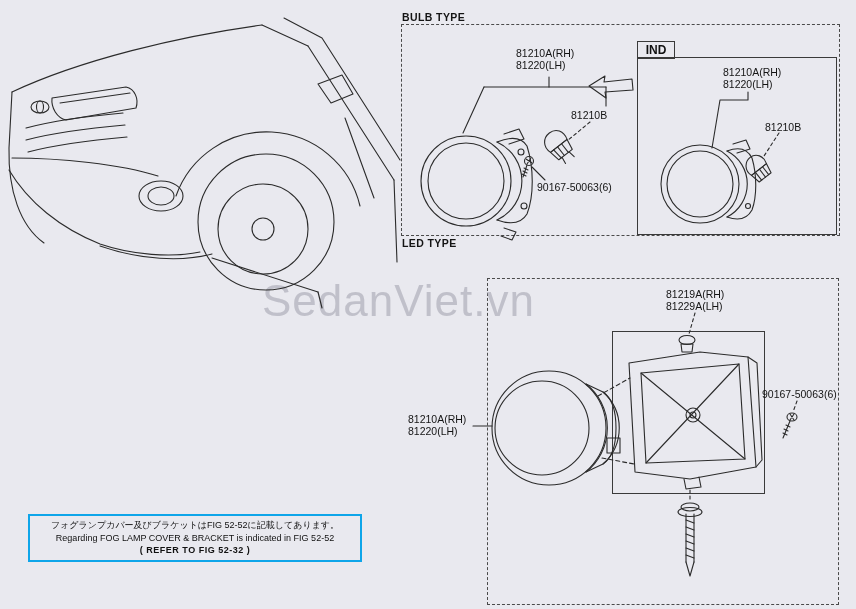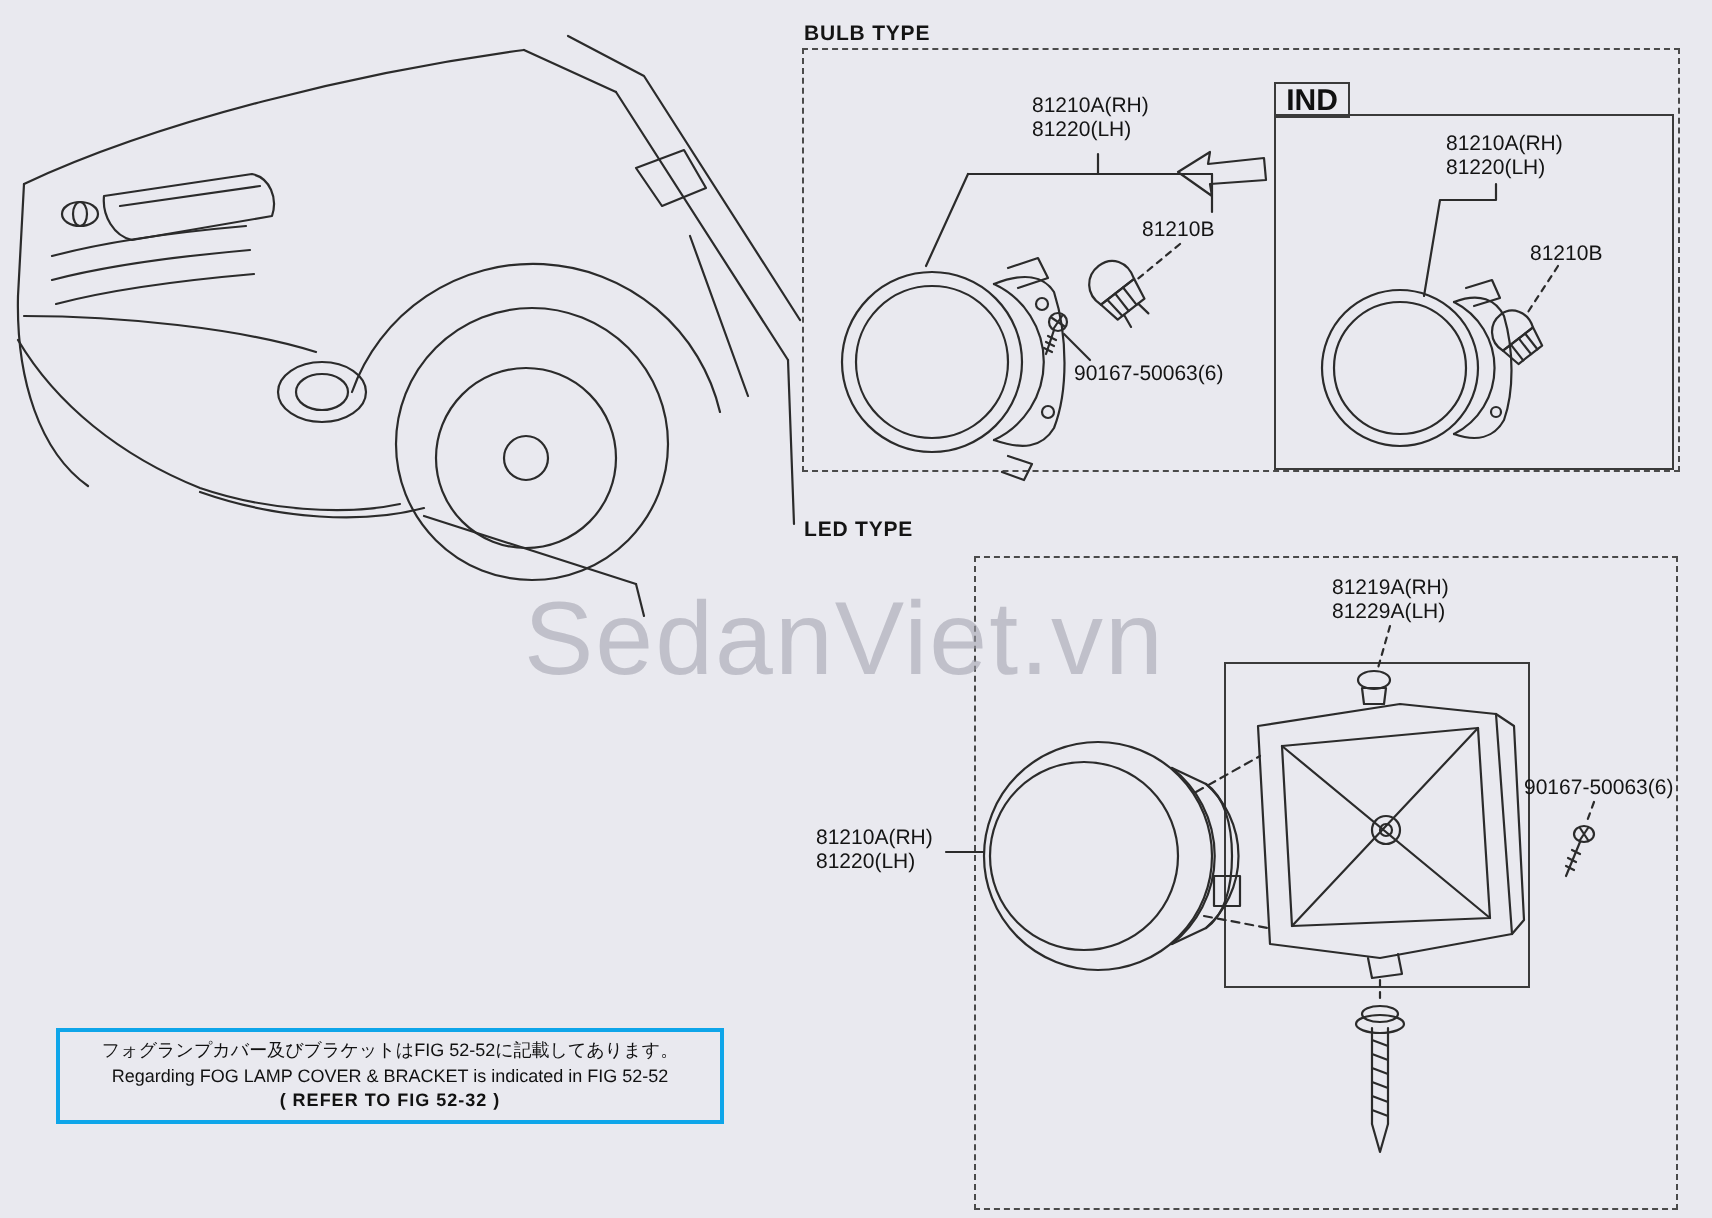--- a/index.html
+++ b/index.html
@@ -14,25 +14,25 @@
   }
   .art{position:absolute;left:0;top:0;color:var(--line);}
   .lbl{
     position:absolute;font-size:10.5px;font-weight:400;line-height:12px;
     white-space:nowrap;color:#141414;letter-spacing:0;
   }
   .title{position:absolute;font-size:10.5px;font-weight:600;letter-spacing:.4px;color:#141414;}
   .box-dashed{position:absolute;border:1px dashed #4a4a4a;}
   .box-solid{position:absolute;border:1px solid #3a3a3a;}
   .ind-tab{
-    position:absolute;border:1px solid #3a3a3a;font-size:15px;font-weight:600;
+    position:absolute;border:1px solid #3a3a3a;font-size:12px;font-weight:600;
     display:flex;align-items:center;justify-content:center;
   }
   .watermark{
-    position:absolute;left:262px;top:290px;font-size:52px;letter-spacing:1px;
+    position:absolute;left:262px;top:276px;font-size:44px;letter-spacing:1px;
     color:var(--watermark);opacity:.55;font-weight:400;z-index:1;pointer-events:none;
   }
   .note{
     position:absolute;left:28px;top:514px;width:322px;border:2px solid #0ea5e9;
     padding:3px 4px;text-align:center;font-size:9px;line-height:12.5px;z-index:3;
     background:transparent;
   }
   .note .ref{font-weight:700;letter-spacing:.5px;}
   .z2{z-index:2;}
 </style>
@@ -186,21 +186,21 @@
   <div class="lbl" style="left:537px;top:181px;">90167-50063(6)</div>
 
   <div class="ind-tab" style="left:637px;top:41px;width:36px;height:16px;">
     <span>IND</span>
   </div>
   <div class="box-solid" style="left:637px;top:57px;width:198px;height:176px;"></div>
   <div class="lbl z2" style="left:723px;top:66px;">81210A(RH)</div>
   <div class="lbl z2" style="left:723px;top:78px;">81220(LH)</div>
   <div class="lbl z2" style="left:765px;top:121px;">81210B</div>
 
-  <div class="title" style="left:402px;top:259px;">LED TYPE</div>
+  <div class="title" style="left:402px;top:237px;">LED TYPE</div>
   <div class="box-dashed" style="left:487px;top:278px;width:350px;height:325px;"></div>
   <div class="box-solid" style="left:612px;top:331px;width:151px;height:161px;"></div>
 
   <div class="lbl z2" style="left:666px;top:288px;text-align:center;">81219A(RH)</div>
   <div class="lbl z2" style="left:666px;top:300px;">81229A(LH)</div>
   <div class="lbl" style="left:408px;top:413px;">81210A(RH)</div>
   <div class="lbl" style="left:408px;top:425px;">81220(LH)</div>
   <div class="lbl z2" style="left:762px;top:388px;">90167-50063(6)</div>
 
   <div class="note">

